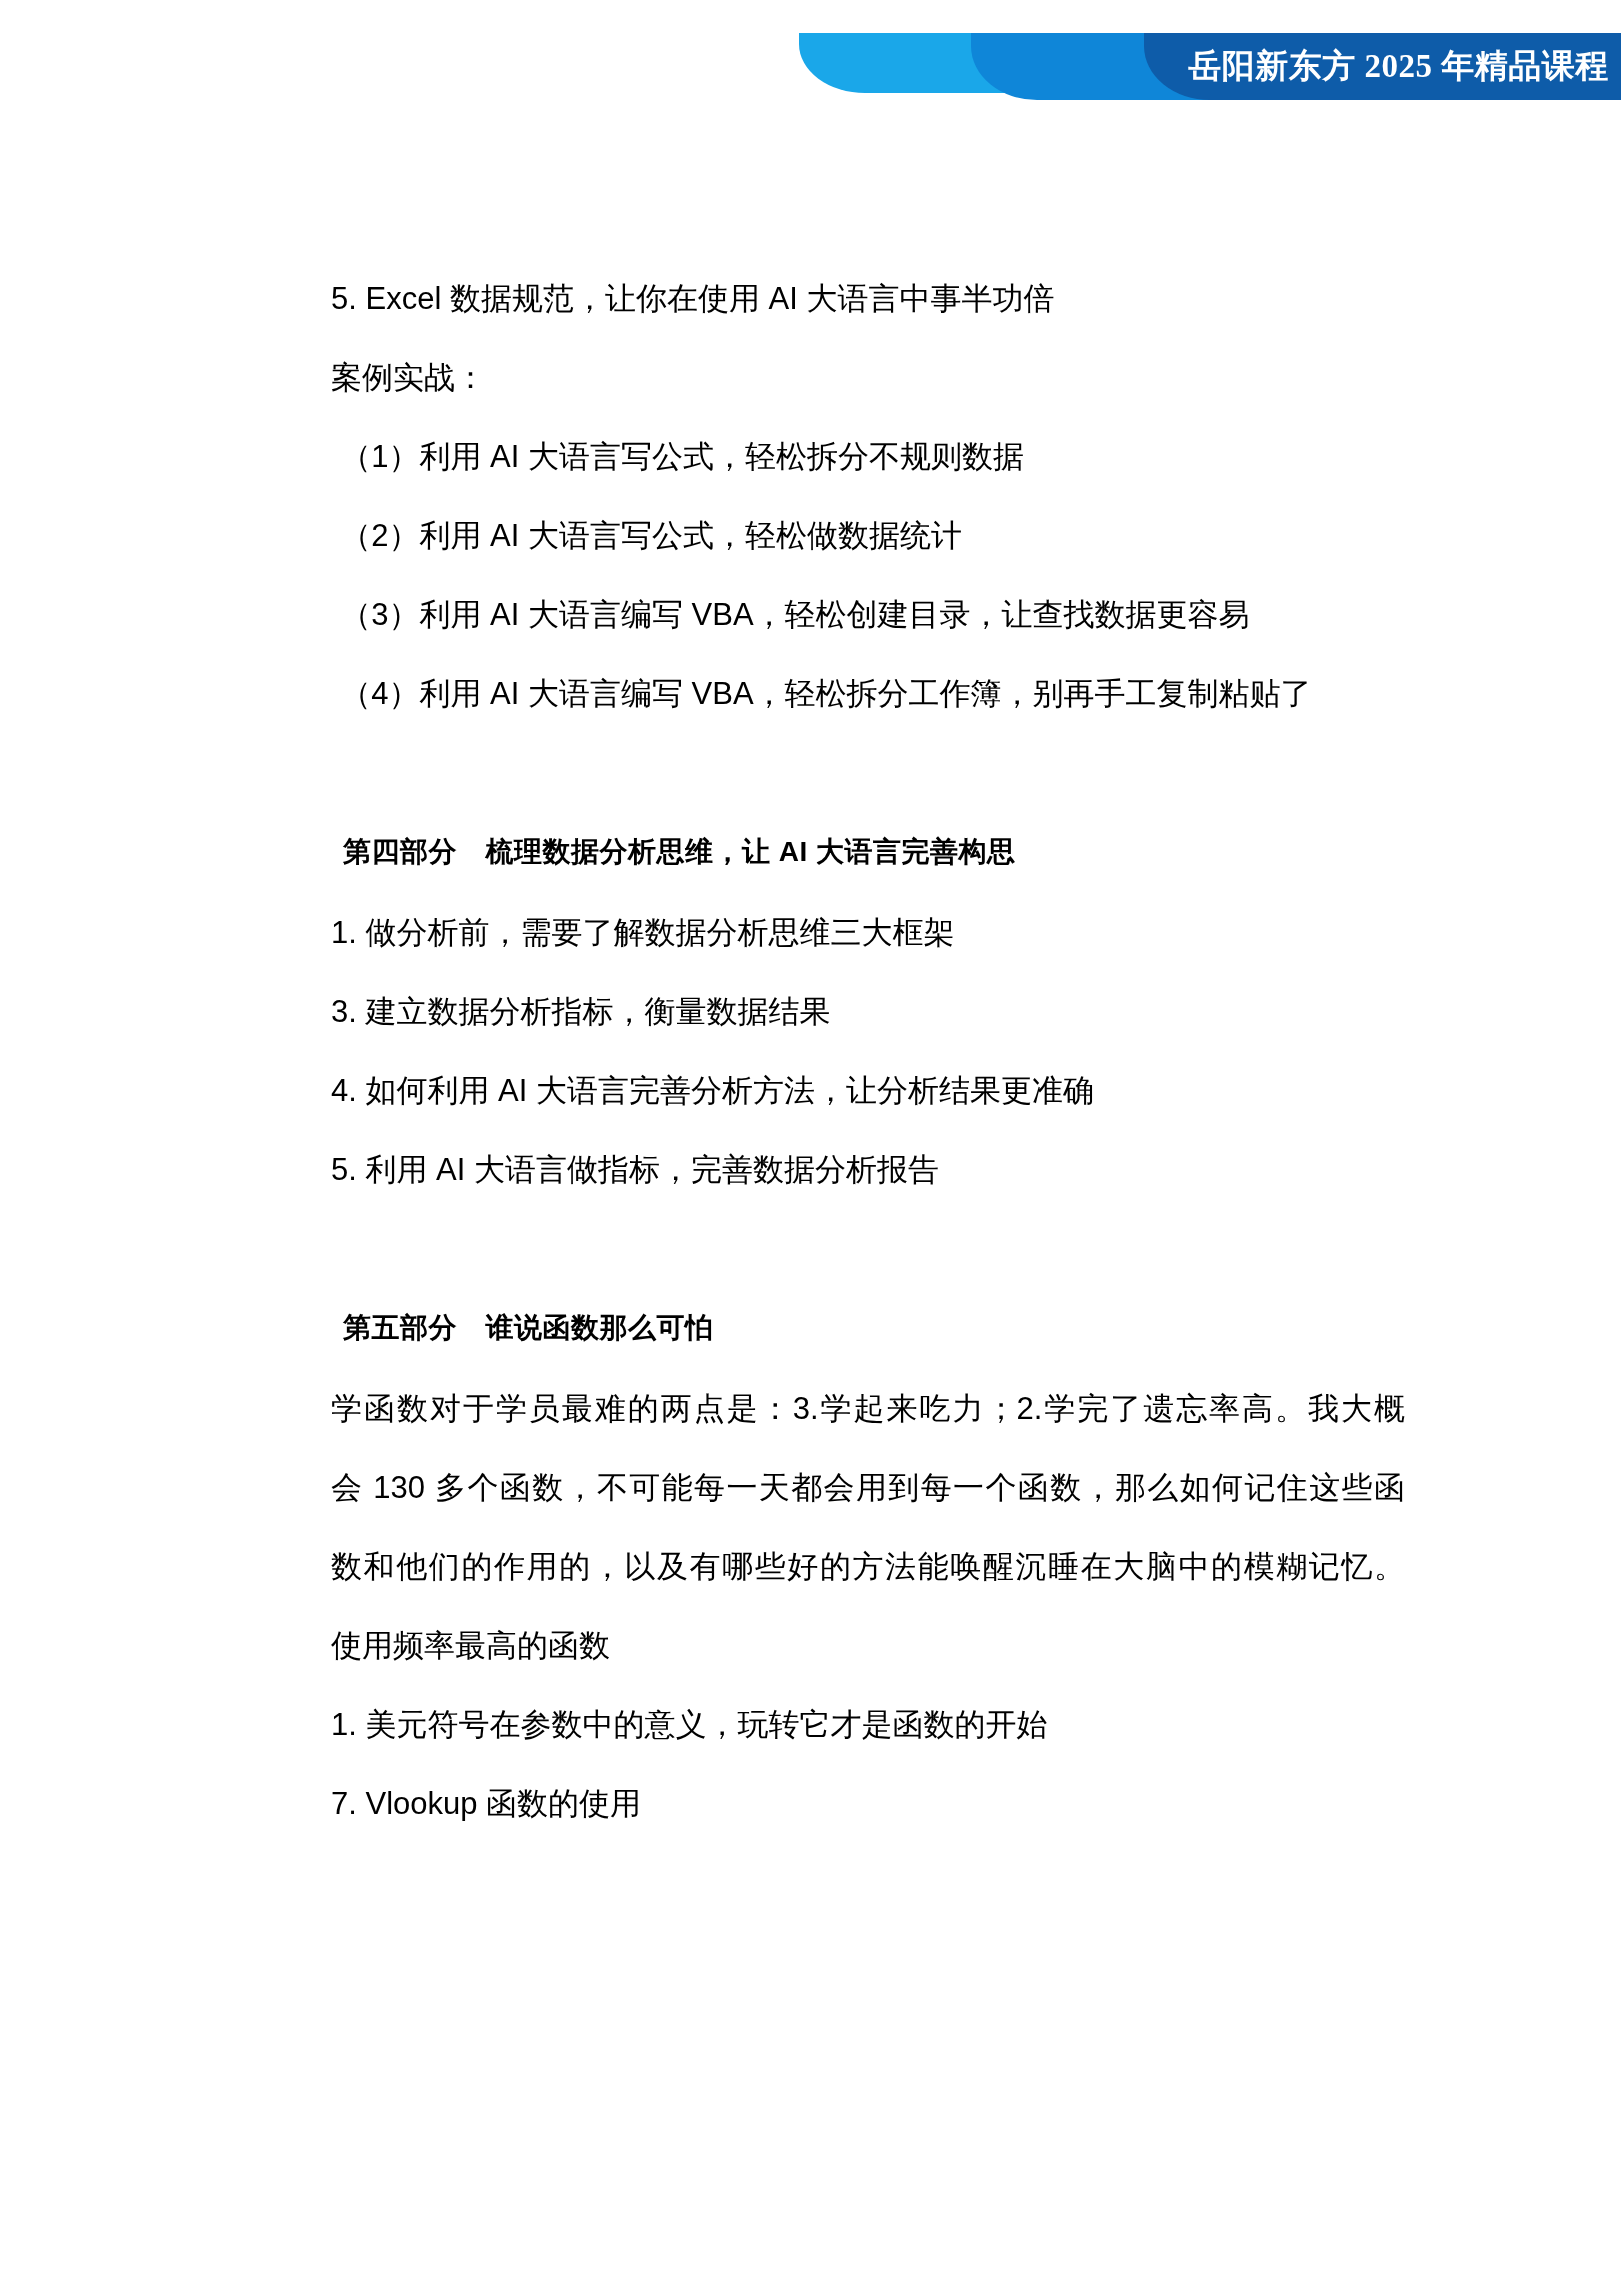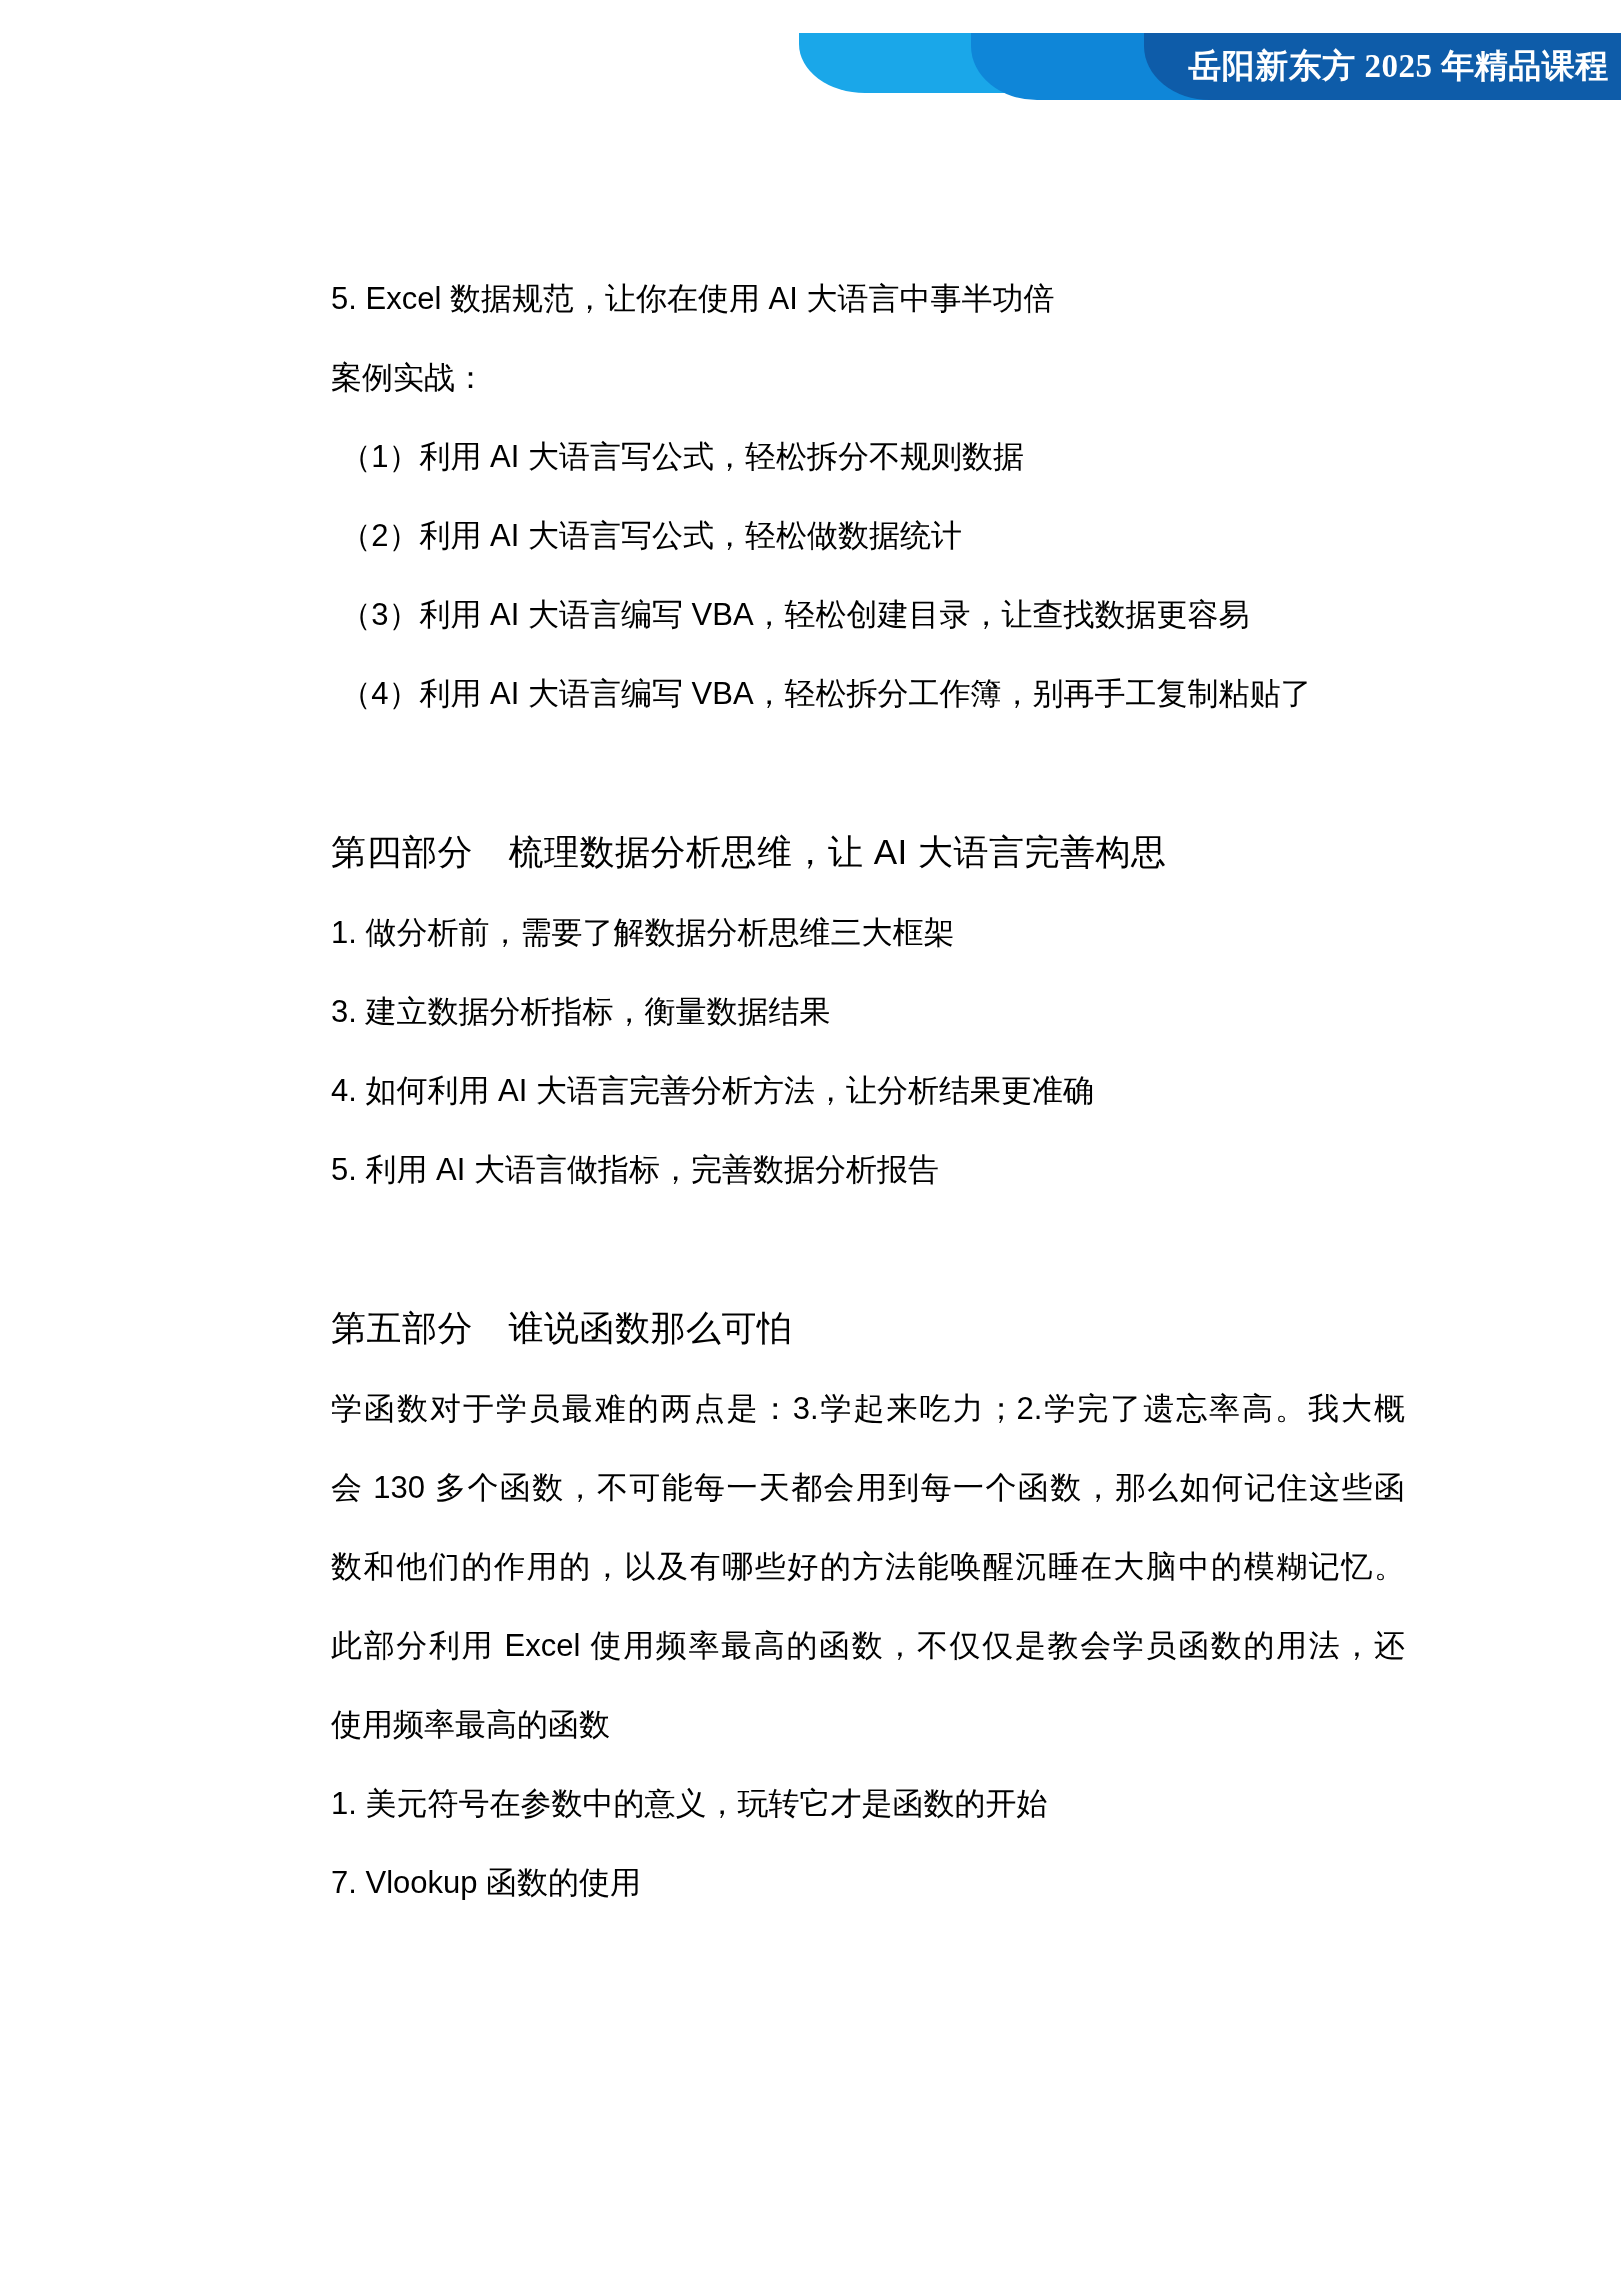--- a/index.html
+++ b/index.html
@@ -44,24 +44,24 @@
     width:1074px;
     font-size:31px;
     color:#000;
   }
   .line{
     line-height:40px;
     margin:0 0 39px 0;
   }
   .indent{padding-left:9.2px;}
   .heading{
-    font-size:35px;
-    font-weight:normal;
+    font-size:28px;
+    font-weight:bold;
     line-height:44px;
-    margin:116px 0 39px 0;
+    margin:116px 0 39px 12px;
     letter-spacing:0.5px;
   }
   .fill{
     text-align:justify;
     text-align-last:justify;
   }
 </style>
 </head>
 <body>
 
@@ -87,21 +87,20 @@
     <div class="heading">第四部分　梳理数据分析思维，让 AI 大语言完善构思</div>
     <div class="line">1. 做分析前，需要了解数据分析思维三大框架</div>
     <div class="line">3. 建立数据分析指标，衡量数据结果</div>
     <div class="line">4. 如何利用 AI 大语言完善分析方法，让分析结果更准确</div>
     <div class="line">5. 利用 AI 大语言做指标，完善数据分析报告</div>
 
     <div class="heading">第五部分　谁说函数那么可怕</div>
     <div class="line fill">学函数对于学员最难的两点是：3.学起来吃力；2.学完了遗忘率高。我大概</div>
     <div class="line fill">会 130 多个函数，不可能每一天都会用到每一个函数，那么如何记住这些函</div>
     <div class="line fill">数和他们的作用的，以及有哪些好的方法能唤醒沉睡在大脑中的模糊记忆。</div>
-    <div class="line fill">此部分利用 Excel 使用频率最高的函数，不仅仅是教会学员函数的用法，还</div>
     <div class="line">使用频率最高的函数</div>
 
     <div class="line">1. 美元符号在参数中的意义，玩转它才是函数的开始</div>
     <div class="line">7. Vlookup 函数的使用</div>
 
   </main>
 
   <footer>
     <div class="ribbon ftr ftr-light" style="background-color: rgb(26, 167, 233);"></div>
     <div class="ribbon ftr ftr-mid" style="background-color: rgb(15, 134, 216);"></div>

